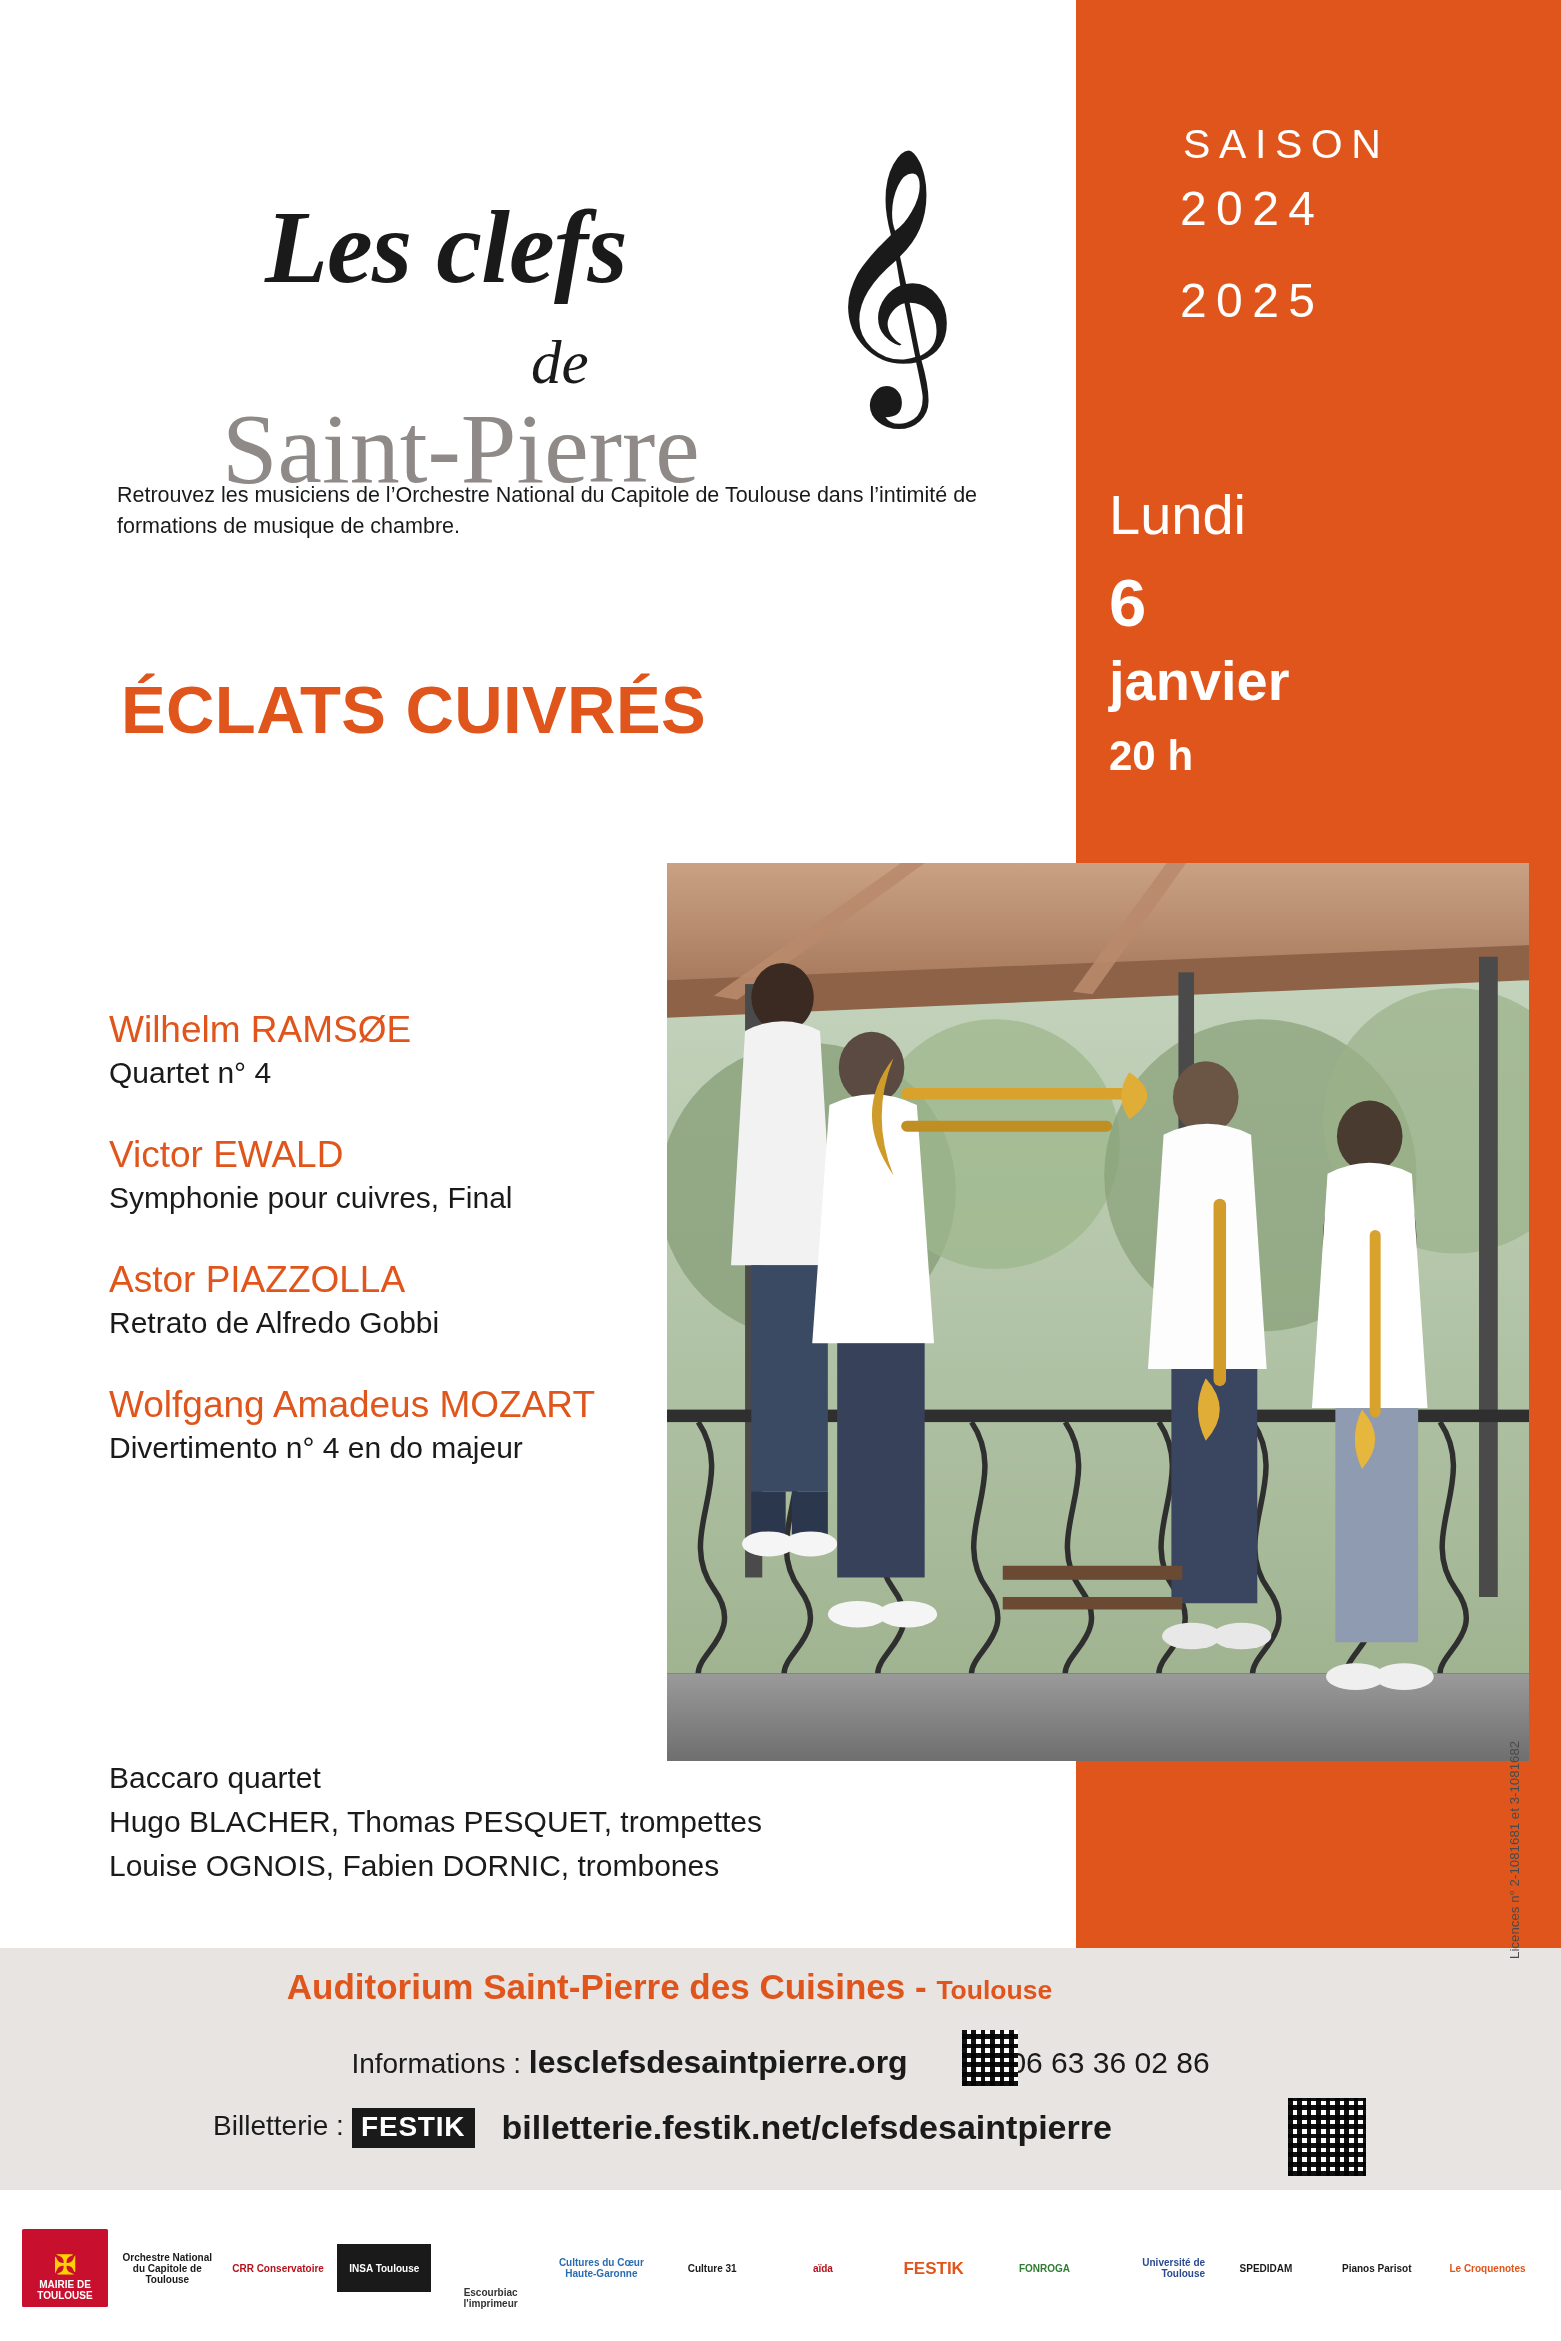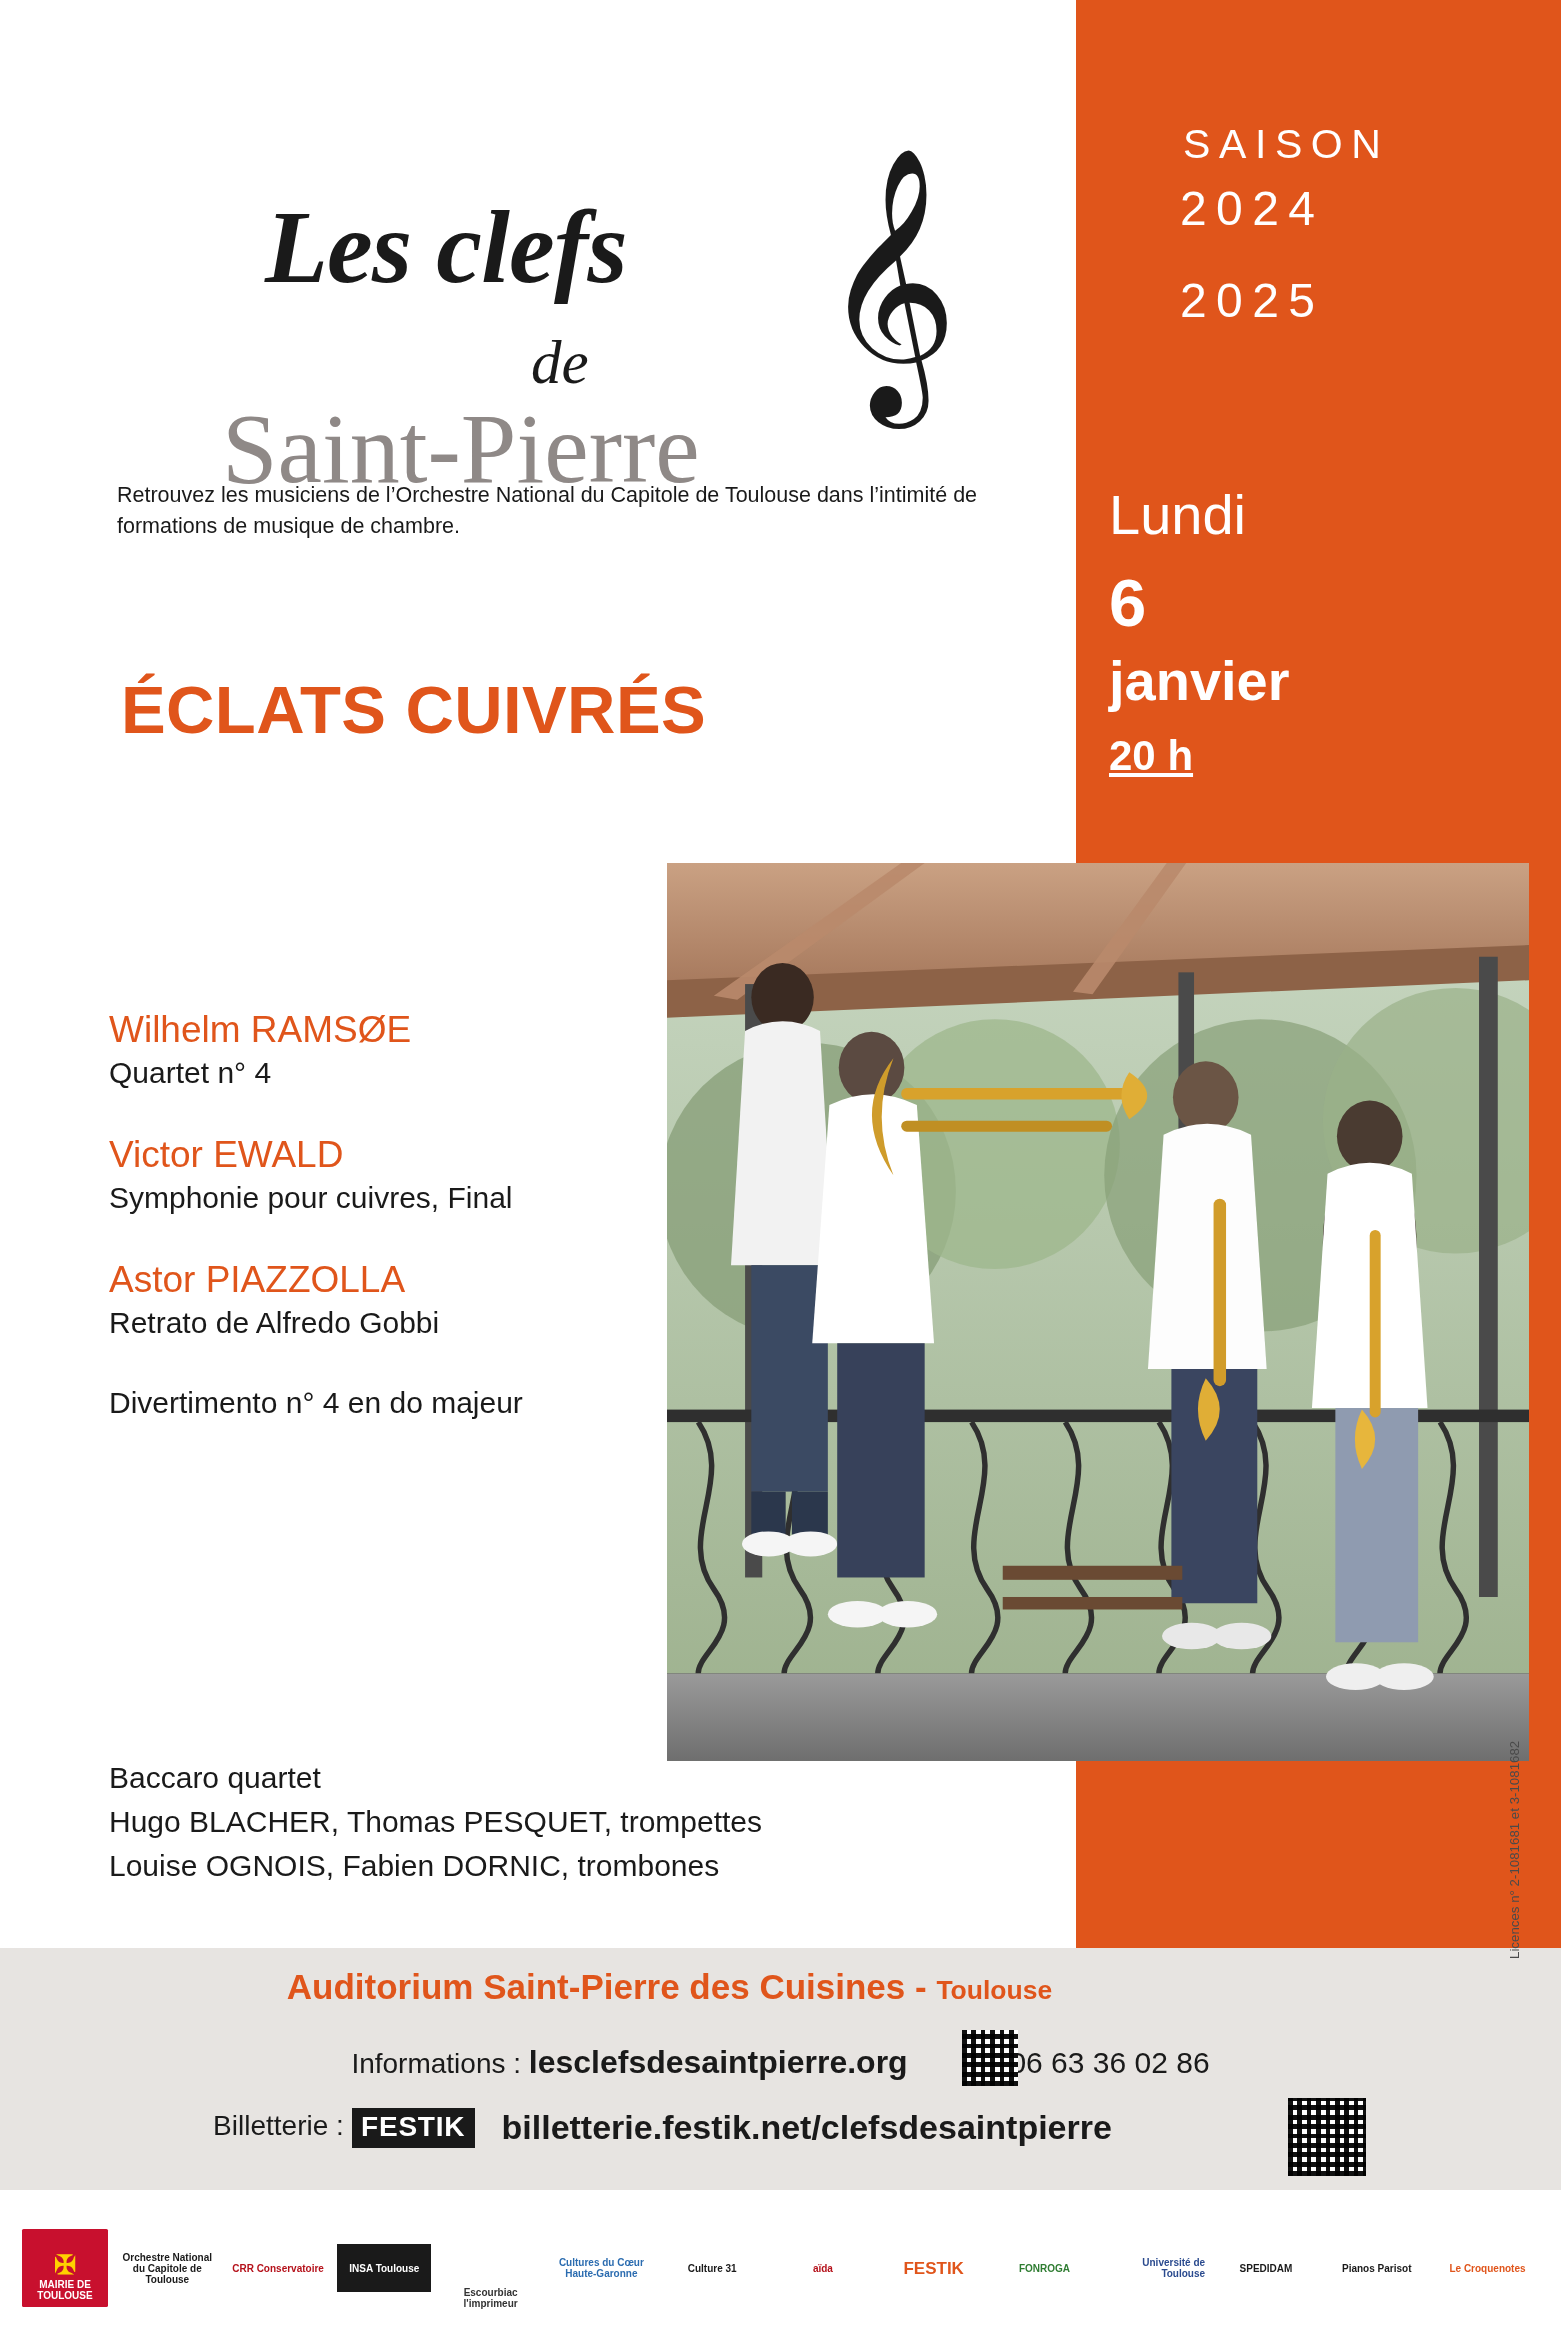--- a/index.html
+++ b/index.html
@@ -145,21 +145,20 @@
     font-weight: bold;
     color: #ffffff;
   }
   .date-time {
     position: absolute;
     left: 1109px;
     top: 732px;
     font-size: 42px;
     font-weight: bold;
     color: #ffffff;
-    text-decoration: underline;
   }
 
   
   .photo {
     position: absolute;
     left: 667px;
     top: 863px;
     width: 862px;
     height: 898px;
     overflow: hidden;
@@ -479,20 +478,21 @@
     </div>
     <div class="prog-item">
       <div class="prog-composer">Victor EWALD</div>
       <div class="prog-work">Symphonie pour cuivres, Final</div>
     </div>
     <div class="prog-item">
       <div class="prog-composer">Astor PIAZZOLLA</div>
       <div class="prog-work">Retrato de Alfredo Gobbi</div>
     </div>
     <div class="prog-item">
+      <div class="prog-composer" style="max-width:500px">Wolfgang Amadeus MOZART</div>
       <div class="prog-work">Divertimento n° 4 en do majeur</div>
     </div>
   </div>
 
   <div class="ensemble">
     <div>Baccaro quartet</div>
     <div>Hugo BLACHER, Thomas PESQUET, trompettes</div>
     <div>Louise OGNOIS, Fabien DORNIC, trombones</div>
   </div>
 

